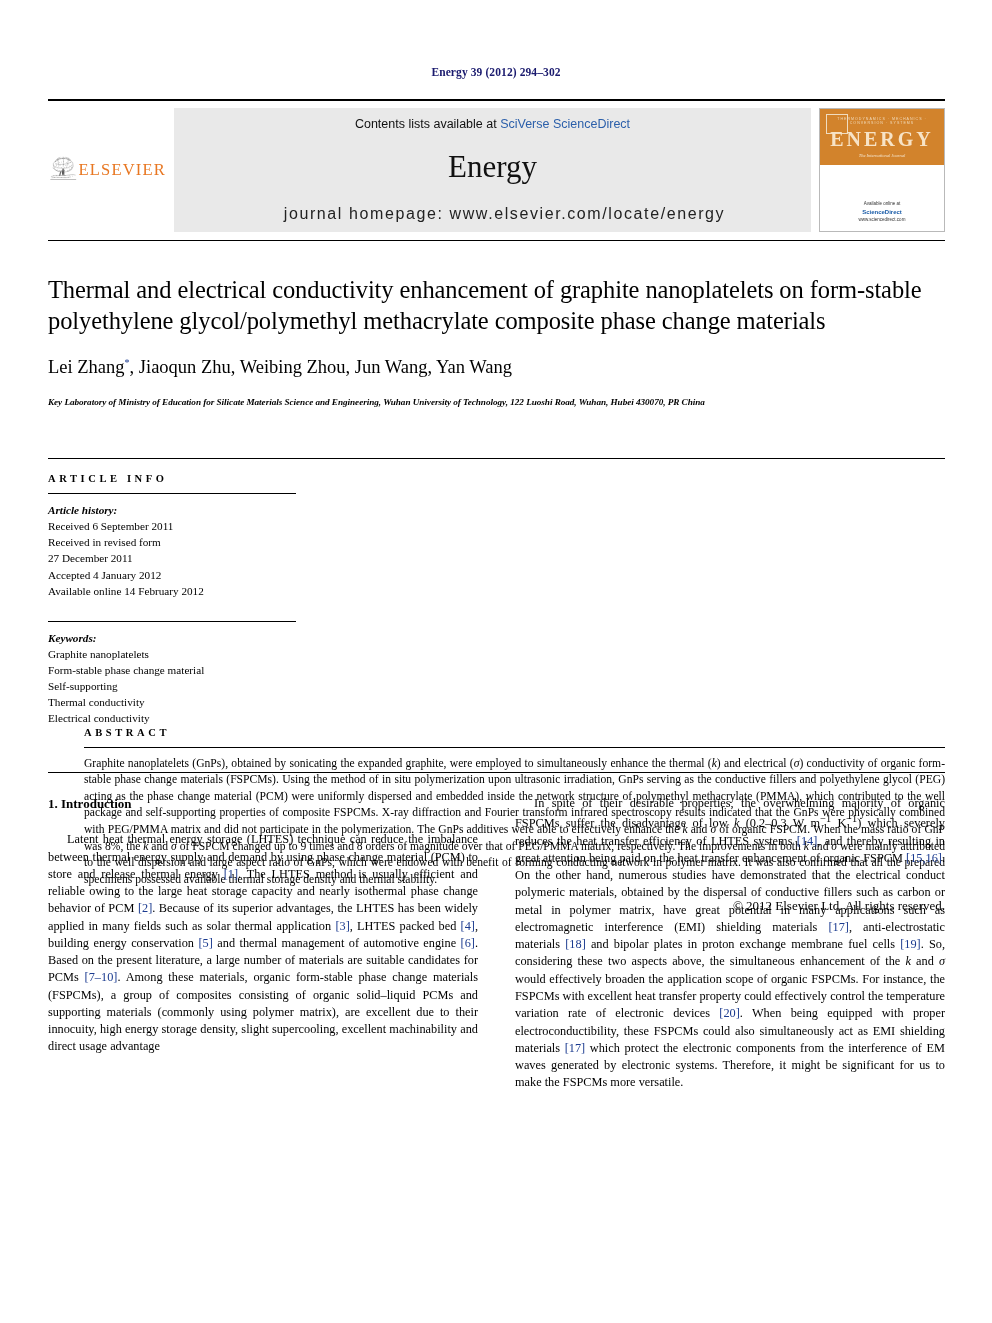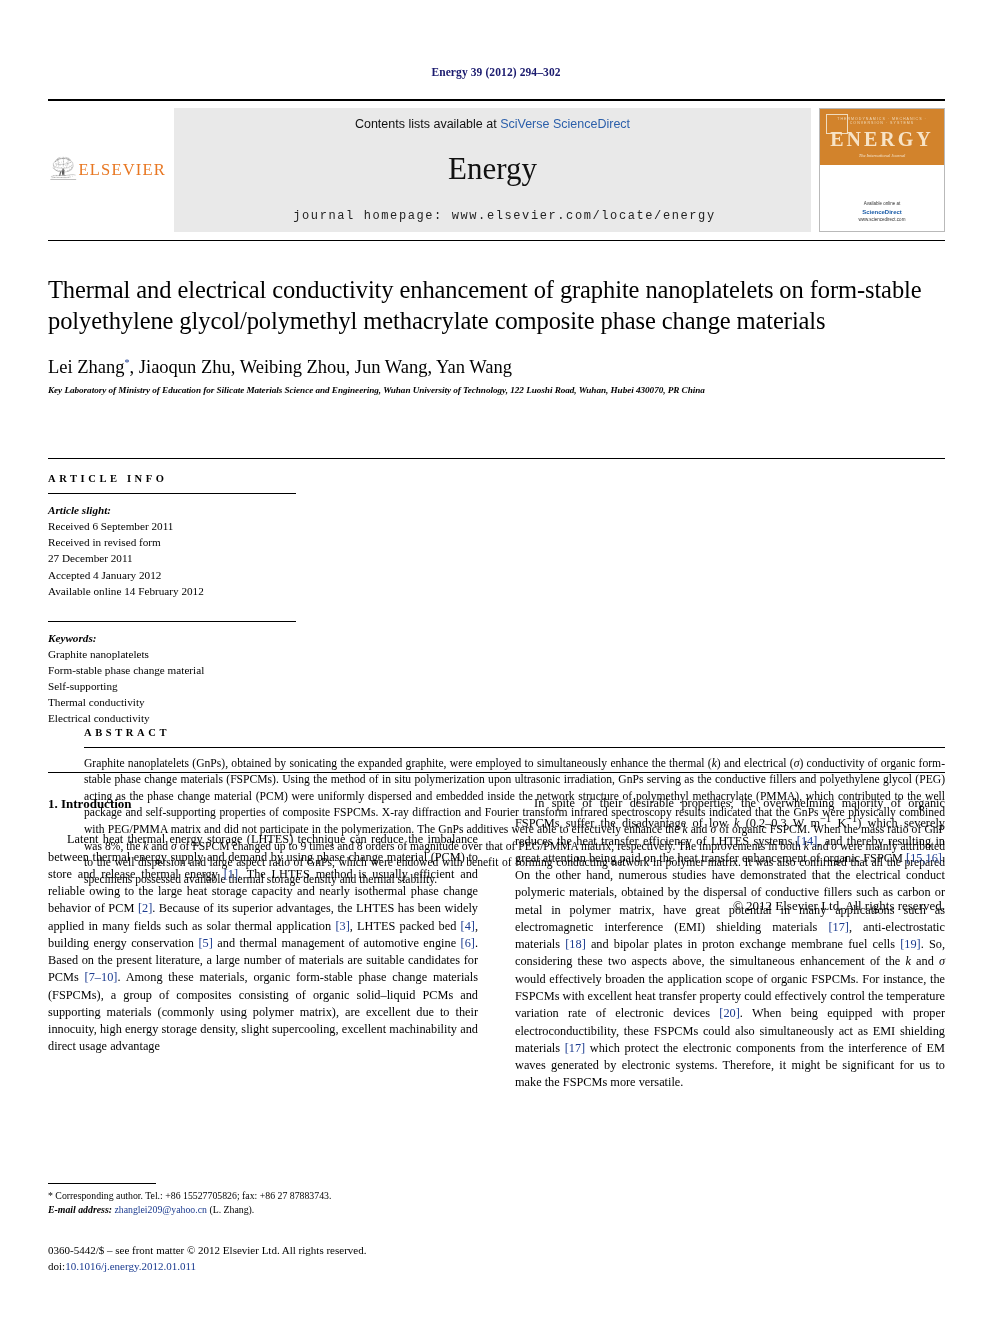--- a/index.html
+++ b/index.html
@@ -87,22 +87,22 @@
     text-decoration: none;
   }
   .banner .jtitle {
     font-family: "Liberation Serif", serif;
     font-size: 31px;
     color: #111;
     line-height: 1;
     margin-top: -4px;
   }
   .banner .jhome {
-    font-family: Liberation Mono, monospace;
-    font-size: 12px;
+    font-family: Liberation Sans, sans-serif;
+    font-size: 16px;
     letter-spacing: 1.6px;
     color: #222;
     margin-left: 24px;
   }
   .cover {
     flex: 0 0 124px;
     width: 124px;
     border: 1px solid #b9b9b9;
     background: #fff;
     position: relative;
@@ -196,21 +196,21 @@
   .authors sup {
     font-size: 10px;
     vertical-align: super;
     color: #1a3a8f;
   }
   .affil {
     font-family: "Liberation Serif", serif;
     font-style: italic;
     font-weight: bold;
     font-size: 9.2px;
-    margin-top: 7px;
+    margin-top: 19px;
     color: #000;
     letter-spacing: -0.05px;
   }
 
   
   .infoabs {
     position: absolute;
     left: 48px; top: 458px;
     width: 897px;
     border-top: 1.2px solid #000;
@@ -445,21 +445,21 @@
       <span>Lei Zhang<sup>*</sup>, Jiaoqun Zhu, Weibing Zhou, Jun Wang, Yan Wang</span>
     </div>
     <div class="affil">Key Laboratory of Ministry of Education for Silicate Materials Science and Engineering, Wuhan University of Technology, 122 Luoshi Road, Wuhan, Hubei 430070, PR China</div>
   </div>
 
   <div class="infoabs">
     <div class="col-info">
       <div class="sec-label">ARTICLE INFO</div>
       <div class="rule-thin"></div>
       <div class="info-group">
-        <div class="ghead">Article slight:</div>
+        <div class="ghead">Article history:</div>
         <div>Received 6 September 2011</div>
         <div>Received in revised form</div>
         <div>27 December 2011</div>
         <div>Accepted 4 January 2012</div>
         <div>Available online 14 February 2012</div>
       </div>
       <div class="info-spacer"></div>
       <div class="rule-thin"></div>
       <div class="info-group">
         <div class="ghead">Keywords:</div>
@@ -482,30 +482,15 @@
   <div class="bodywrap">
     <div class="bcol left">
       <h2 class="sechead">1. Introduction</h2>
       <p>Latent heat thermal energy storage (LHTES) technique can reduce the imbalance between thermal energy supply and demand by using phase change material (PCM) to store and release thermal energy <span class="ref">[1]</span>. The LHTES method is usually efficient and reliable owing to the large heat storage capacity and nearly isothermal phase change behavior of PCM <span class="ref">[2]</span>. Because of its superior advantages, the LHTES has been widely applied in many fields such as solar thermal application <span class="ref">[3]</span>, LHTES packed bed <span class="ref">[4]</span>, building energy conservation <span class="ref">[5]</span> and thermal management of automotive engine <span class="ref">[6]</span>. Based on the present literature, a large number of materials are suitable candidates for PCMs <span class="ref">[7–10]</span>. Among these materials, organic form-stable phase change materials (FSPCMs), a group of composites consisting of organic solid–liquid PCMs and supporting materials (commonly using polymer matrix), are excellent due to their innocuity, high energy storage density, slight supercooling, excellent machinability and direct usage advantage</p>
     </div>
     <div class="bcol right">
       <p>In spite of their desirable properties, the overwhelming majority of organic FSPCMs suffer the disadvantage of low <i>k</i> (0.2–0.3 W m<sup>−1</sup> K<sup>−1</sup>) which severely reduces the heat transfer efficiency of LHTES systems <span class="ref">[14]</span>, and thereby resulting in great attention being paid on the heat transfer enhancement of organic FSPCM <span class="ref">[15,16]</span>. On the other hand, numerous studies have demonstrated that the electrical conduct polymeric materials, obtained by the dispersal of conductive fillers such as carbon or metal in polymer matrix, have great potential in many applications such as electromagnetic interference (EMI) shielding materials <span class="ref">[17]</span>, anti-electrostatic materials <span class="ref">[18]</span> and bipolar plates in proton exchange membrane fuel cells <span class="ref">[19]</span>. So, considering these two aspects above, the simultaneous enhancement of the <i>k</i> and <i>σ</i> would effectively broaden the application scope of organic FSPCMs. For instance, the FSPCMs with excellent heat transfer property could effectively control the temperature variation rate of electronic devices <span class="ref">[20]</span>. When being equipped with proper electroconductibility, these FSPCMs could also simultaneously act as EMI shielding materials <span class="ref">[17]</span> which protect the electronic components from the interference of EM waves generated by electronic systems. Therefore, it might be significant for us to make the FSPCMs more versatile.</p>
     </div>
   </div>
 
-  <div class="footnote">
-    <div class="fnrule"></div>
-    <div>* Corresponding author. Tel.: +86 15527705826; fax: +86 27 87883743.</div>
-    <div>
-      <span class="em">E-mail address:</span>
-      <a class="link" href="#">zhanglei209@yahoo.cn</a>
-      <span>(L. Zhang).</span>
-    </div>
-  </div>
-
-  <div class="issnblock">
-    <div>0360-5442/$ – see front matter © 2012 Elsevier Ltd. All rights reserved.</div>
-    <div>
-      <span>doi:</span><a class="link" href="#">10.1016/j.energy.2012.01.011</a>
-    </div>
-  </div>
+
 
 </div>
 
 </body></html>

